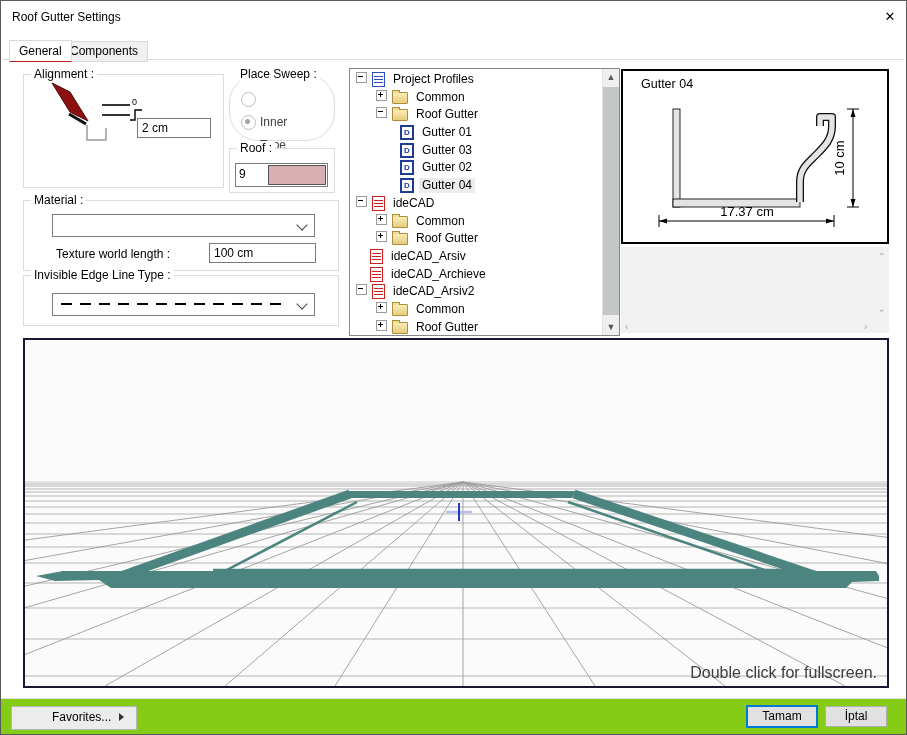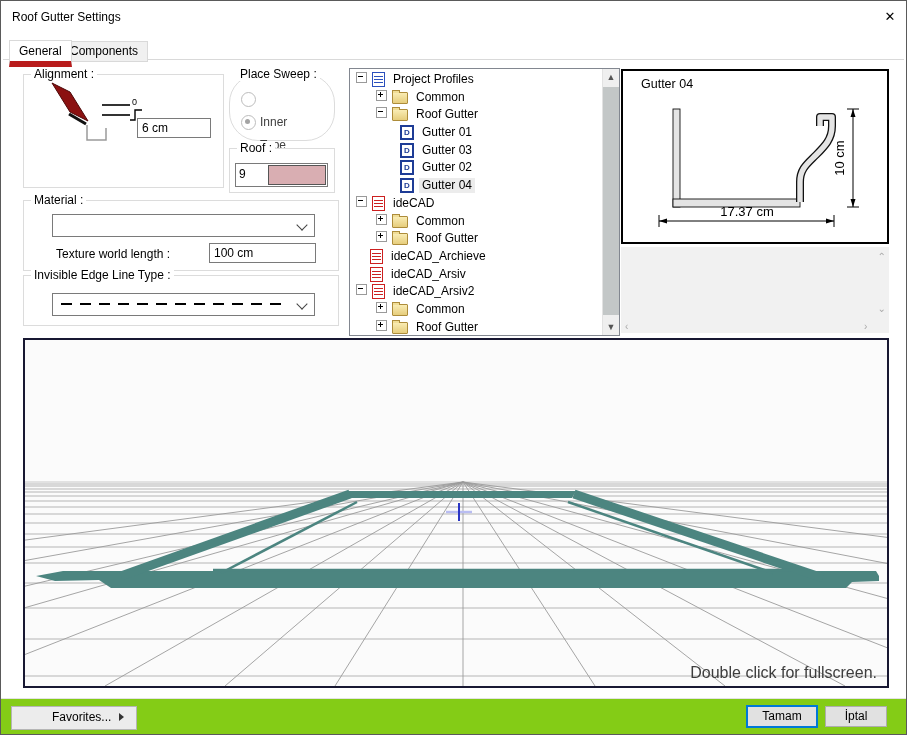--- a/index.html
+++ b/index.html
@@ -4,21 +4,21 @@
 <style>
   html,body{margin:0;padding:0;background:#cfcfcf;font-family:"Liberation Sans",sans-serif;}
   .dialog{position:relative;width:905px;height:733px;background:#ffffff;border:1px solid #5a5a5a;overflow:hidden;font-size:12px;color:#000;}
   
   .titlebar{position:absolute;left:0;top:0;width:100%;height:32px;background:#fff;}
   .title{position:absolute;left:11px;top:9px;font-size:12px;}
   .closex{position:absolute;left:880px;top:7px;width:18px;height:18px;text-align:center;line-height:18px;font-size:13px;cursor:default;}
   
   .tabline{position:absolute;left:2px;top:58px;width:901px;height:0;border-top:1px solid #d9d9d9;}
   .tab{position:absolute;top:40px;height:19px;line-height:19px;padding:0 9px;border:1px solid #d9d9d9;background:#f0f0f0;z-index:2;}
-  .tab.active{background:#fff;border-bottom:6px solid #b91c1c;top:39px;height:20px;line-height:21px;z-index:3;}
+  .tab.active{background:#fff;border-bottom:1px solid #b91c1c;top:39px;height:20px;line-height:21px;z-index:3;}
   
   .group{position:absolute;border:1px solid #dcdcdc;background:#fff;}
   .group>.glabel{position:absolute;top:-8px;left:7px;background:#fff;padding:0 3px;white-space:nowrap;}
   
   .tinput{position:absolute;border:1px solid #7a7a7a;background:#fff;line-height:18px;padding:0 4px;font-size:12px;}
   .select{position:absolute;border:1px solid #7a7a7a;background:#fff;}
   .chev{position:absolute;width:7px;height:7px;border-right:1.4px solid #444;border-bottom:1.4px solid #444;transform:rotate(45deg);}
   .dashline{position:absolute;height:2px;background:repeating-linear-gradient(to right,#000 0 11px,transparent 11px 19px);}
   .radio{position:absolute;width:13px;height:13px;border:1px solid #bcbcbc;border-radius:50%;background:#fff;}
   .radio.on::after{content:"";position:absolute;left:3px;top:3px;width:5px;height:5px;border-radius:50%;background:#a3a3a3;}
@@ -81,21 +81,21 @@
     <svg width="197" height="108" viewBox="0 0 197 108">
       <polygon points="28,8 46,17 64,46 46,37" fill="#8b1111" stroke="#4d0808" stroke-width="1"></polygon>
       <path d="M45,39 L62,49" stroke="#111" stroke-width="3" fill="none"></path>
       <path d="M63,50 L63,65 L82,65 L82,53" stroke="#9a9a9a" stroke-width="1.5" fill="none"></path>
       <path d="M78,30 L106,30" stroke="#000" stroke-width="1.6"></path>
       <path d="M78,40 L106,40" stroke="#000" stroke-width="1.6"></path>
       <text x="108" y="30" font-size="9">0</text>
       <path d="M106,45 L111,45 L111,35 L118,35" stroke="#000" stroke-width="1.4" fill="none"></path>
     </svg>
   </div>
-  <div class="tinput" style="left:136px;top:117px;width:64px;height:18px;">6 cm</div>
+  <div class="tinput" style="left:136px;top:117px;width:64px;height:18px;">2 cm</div>
 
   <div class="group" style="left:228px;top:73px;width:104px;height:65px;border-radius:29px;">
     <span class="glabel">Place Sweep :</span>
     <div class="radio" style="left:11px;top:17px;"></div>
     <div class="rlabel" style="left:30px;top:17px;">Inner</div>
     <div class="radio on" style="left:11px;top:40px;"></div>
     <div class="rlabel" style="left:30px;top:40px;">Type</div>
   </div>
 
   <div class="group" style="left:228px;top:147px;width:104px;height:43px;">
@@ -168,26 +168,26 @@
           <span class="tlabel">Common</span>
         </div>
       <div class="trow lvl1">
           <span class="exp plus"></span>
           <span class="ticon folder"></span>
           <span class="tlabel">Roof Gutter</span>
         </div>
       <div class="trow lvl0">
           <span class="spacer"></span>
           <span class="ticon doc red"></span>
-          <span class="tlabel">ideCAD_Archieve</span>
+          <span class="tlabel">ideCAD_Arsiv</span>
         </div>
       <div class="trow lvl0">
           <span class="spacer"></span>
           <span class="ticon doc red"></span>
-          <span class="tlabel">ideCAD_Arsiv</span>
+          <span class="tlabel">ideCAD_Archieve</span>
         </div>
       <div class="trow lvl0">
           <span class="exp"></span>
           <span class="ticon doc red"></span>
           <span class="tlabel">ideCAD_Arsiv2</span>
         </div>
       <div class="trow lvl1">
           <span class="exp plus"></span>
           <span class="ticon folder"></span>
           <span class="tlabel">Common</span>

